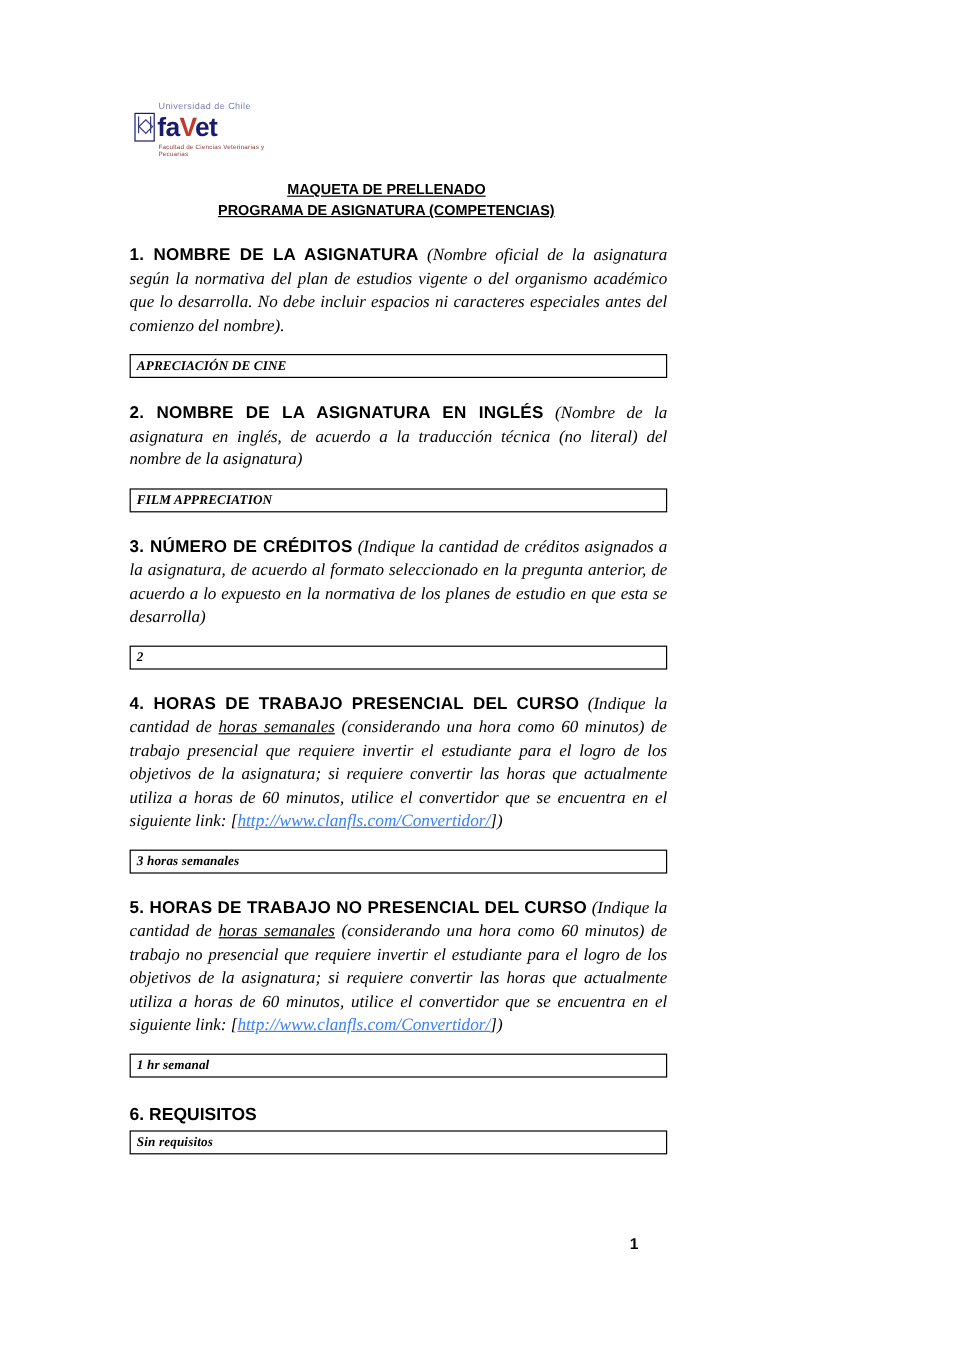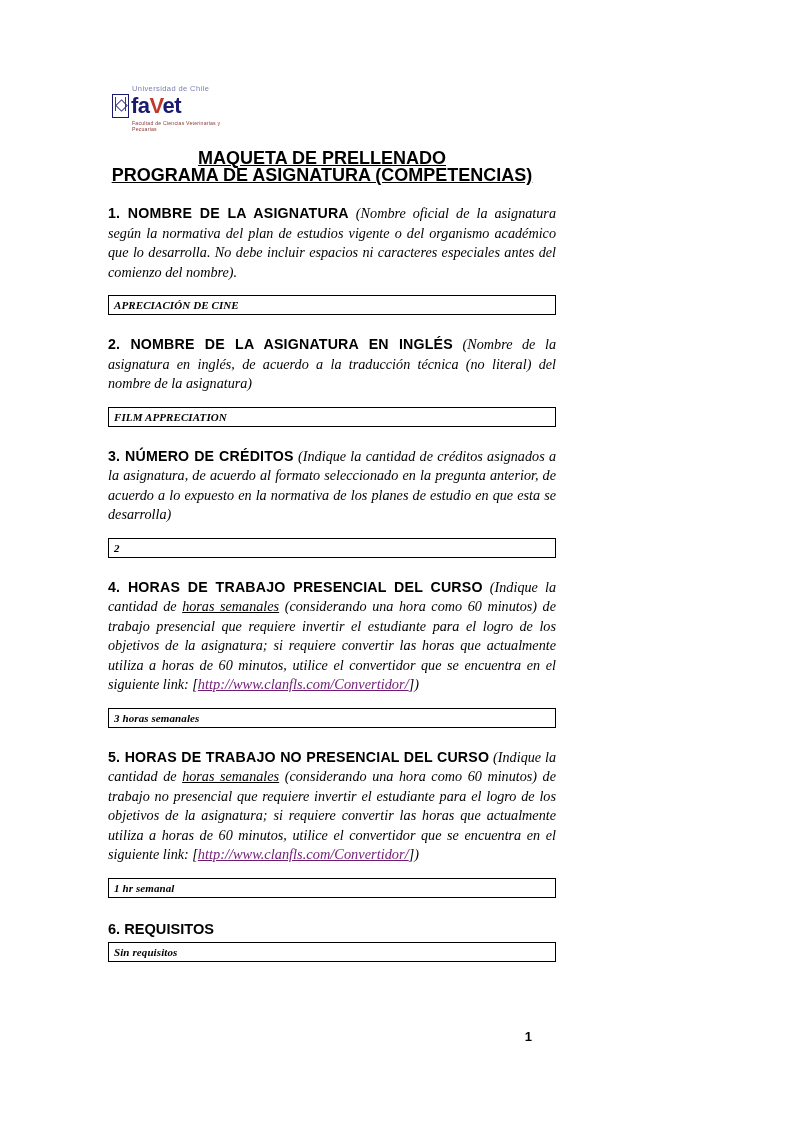--- a/index.html
+++ b/index.html
@@ -84,21 +84,21 @@
     letter-spacing: 0.2px;
     margin-left: 20px;
     margin-top: 2px;
   }
 
   
   .doc-title {
     text-align: center;
     font-family: "Liberation Sans", sans-serif;
     font-weight: bold;
-    font-size: 18px;
+    font-size: 12px;
     line-height: 17px;
     margin-top: 6px;
     padding-right: 20px;
   }
   .doc-title span {
     display: block;
     text-decoration: underline;
   }
 
   
@@ -120,21 +120,21 @@
   .hint {
     font-style: italic;
     font-size: 14.2px;
   }
   .hint u {
     text-decoration: underline;
   }
   .link {
     font-style: italic;
     text-decoration: underline;
-    color: #701a75;
+    color: #3b82f6;
   }
 
   
   .answer-box {
     border: 1px solid #000000;
     margin-top: 13px;
     height: 20px;
     display: flex;
     align-items: center;
     padding: 0 5px;

